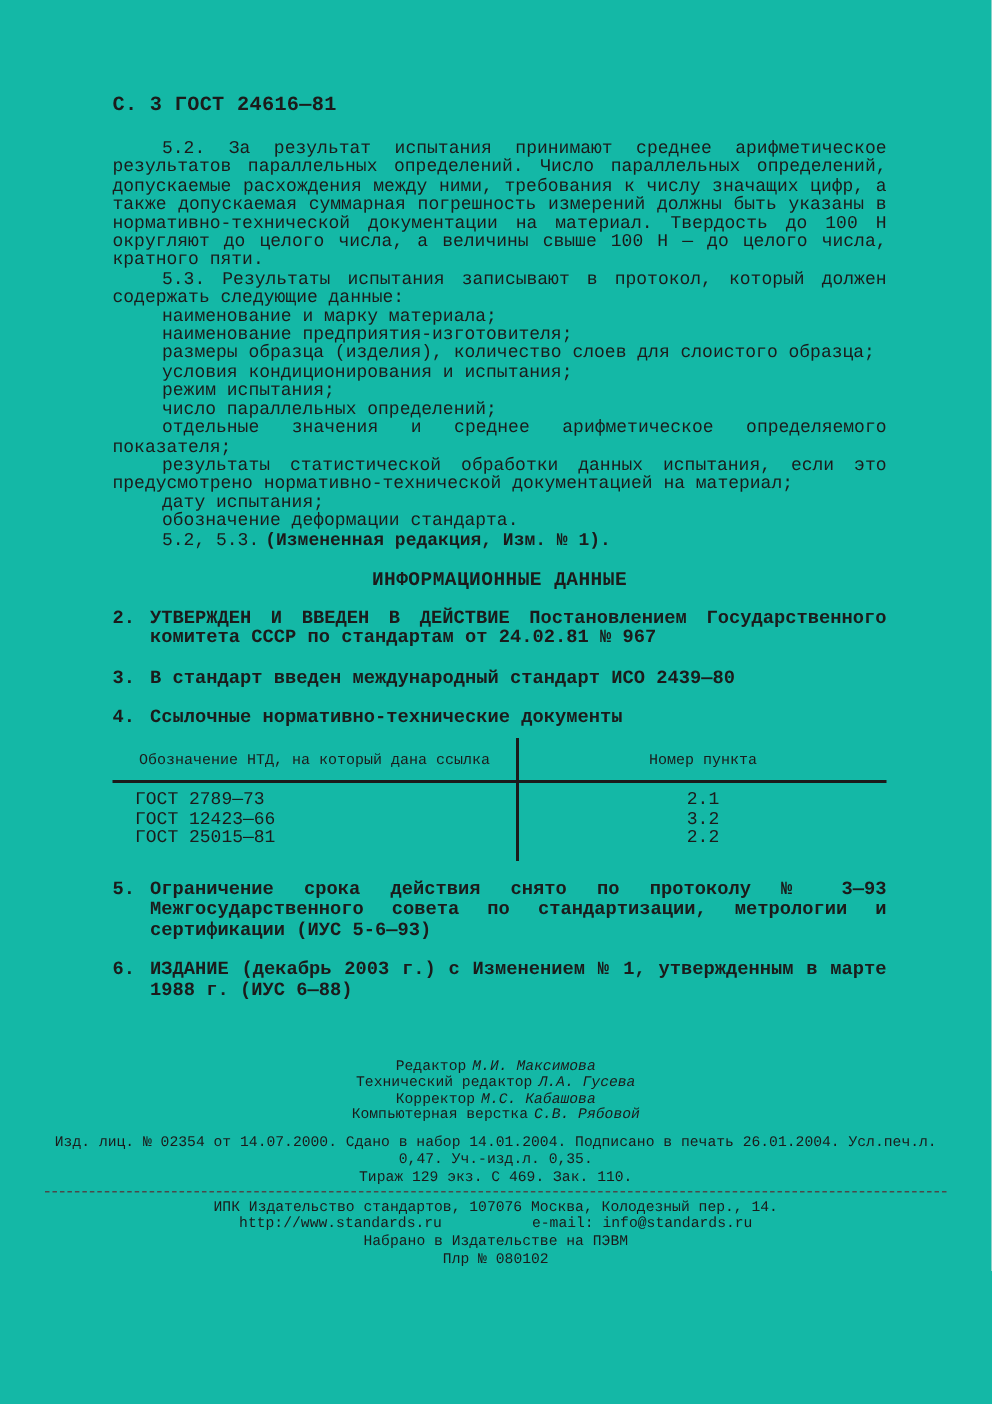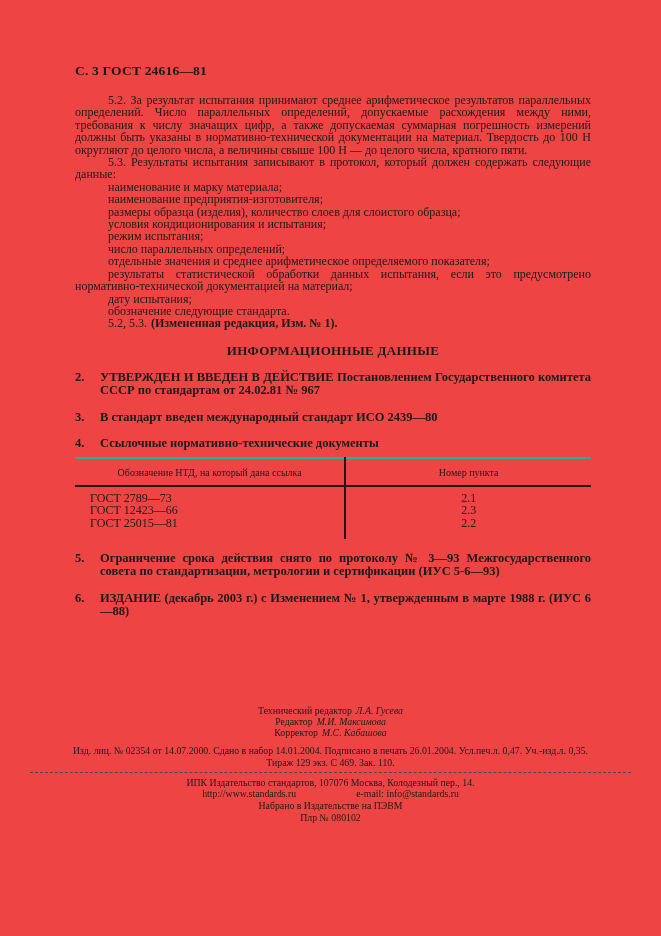--- a/index.html
+++ b/index.html
@@ -1,20 +1,20 @@
 <!DOCTYPE html>
 <html><head>
 <meta charset="utf-8">
 <style>
   html,body { margin:0; padding:0; background:#e8e8e8; }
   .page {
     position:relative;
     width:661px; height:936px;
-    background:#ef4444;
-    font-family:Liberation Serif, serif;
+    background:#14b8a6;
+    font-family:Liberation Mono, monospace;
     color:#1b1b1b;
     overflow:hidden;
     box-sizing:border-box;
   }
   .content {
     position:absolute;
     left:75px; top:63px;
     width:516px;
   }
   .doc-header {
@@ -125,21 +125,21 @@
     <div>
       <div class="list-item">наименование и марку материала;</div>
       <div class="list-item">наименование предприятия-изготовителя;</div>
       <div class="list-item">размеры образца (изделия), количество слоев для слоистого образца;</div>
       <div class="list-item">условия кондиционирования и испытания;</div>
       <div class="list-item">режим испытания;</div>
       <div class="list-item">число параллельных определений;</div>
       <div class="list-item">отдельные значения и среднее арифметическое определяемого показателя;</div>
       <div class="list-item">результаты статистической обработки данных испытания, если это предусмотрено нормативно-технической документацией на материал;</div>
       <div class="list-item">дату испытания;</div>
-      <div class="list-item">обозначение следующие стандарта.</div>
+      <div class="list-item">обозначение деформации стандарта.</div>
     </div>
 
     <div class="amendment">
       <span>5.2, 5.3.</span><span class="bold-part">(Измененная редакция, Изм. № 1).</span>
     </div>
 
     <div class="info-title">ИНФОРМАЦИОННЫЕ ДАННЫЕ</div>
 
     <div class="info-item">
       <span class="num">2.</span><span>УТВЕРЖДЕН И ВВЕДЕН В ДЕЙСТВИЕ Постановлением Государственного комитета СССР по стандартам от 24.02.81 № 967</span>
@@ -158,21 +158,21 @@
           <th class="col-right">Номер пункта</th>
         </tr>
       </thead>
       <tbody>
         <tr class="first-row">
           <td class="col-left">ГОСТ 2789—73</td>
           <td class="col-right">2.1</td>
         </tr>
         <tr>
           <td class="col-left">ГОСТ 12423—66</td>
-          <td class="col-right">2.3</td>
+          <td class="col-right">3.2</td>
         </tr>
         <tr class="last-row">
           <td class="col-left">ГОСТ 25015—81</td>
           <td class="col-right">2.2</td>
         </tr>
       </tbody>
     </table>
 
     <div class="info-item">
       <span class="num">5.</span><span>Ограничение срока действия снято по протоколу № 3—93 Межгосударственного совета по стандартизации, метрологии и сертификации (ИУС 5-6—93)</span>
@@ -180,27 +180,30 @@
     <div class="info-item">
       <span class="num">6.</span><span>ИЗДАНИЕ (декабрь 2003 г.) с Изменением № 1, утвержденным в марте 1988 г. (ИУС 6—88)</span>
     </div>
 
   </div>
 
   <div class="colophon">
 
     <div>
       <div class="credit-line">
+        <span>Редактор</span><span class="credit-name">М.И. Максимова</span>
+      </div>
+      <div class="credit-line">
         <span>Технический редактор</span><span class="credit-name">Л.А. Гусева</span>
       </div>
       <div class="credit-line">
-        <span>Редактор</span><span class="credit-name">М.И. Максимова</span>
-      </div>
-      <div class="credit-line">
         <span>Корректор</span><span class="credit-name">М.С. Кабашова</span>
+      </div>
+      <div class="credit-line">
+        <span>Компьютерная верстка</span><span class="credit-name">С.В. Рябовой</span>
       </div>
     </div>
 
     <div class="imprint">
       <div class="imprint-line">Изд. лиц. № 02354 от 14.07.2000. Сдано в набор 14.01.2004. Подписано в печать 26.01.2004. Усл.печ.л. 0,47. Уч.-изд.л. 0,35.</div>
       <div class="imprint-line">Тираж 129 экз. С 469. Зак. 110.</div>
     </div>
 
     <hr class="dashed-rule">
 

